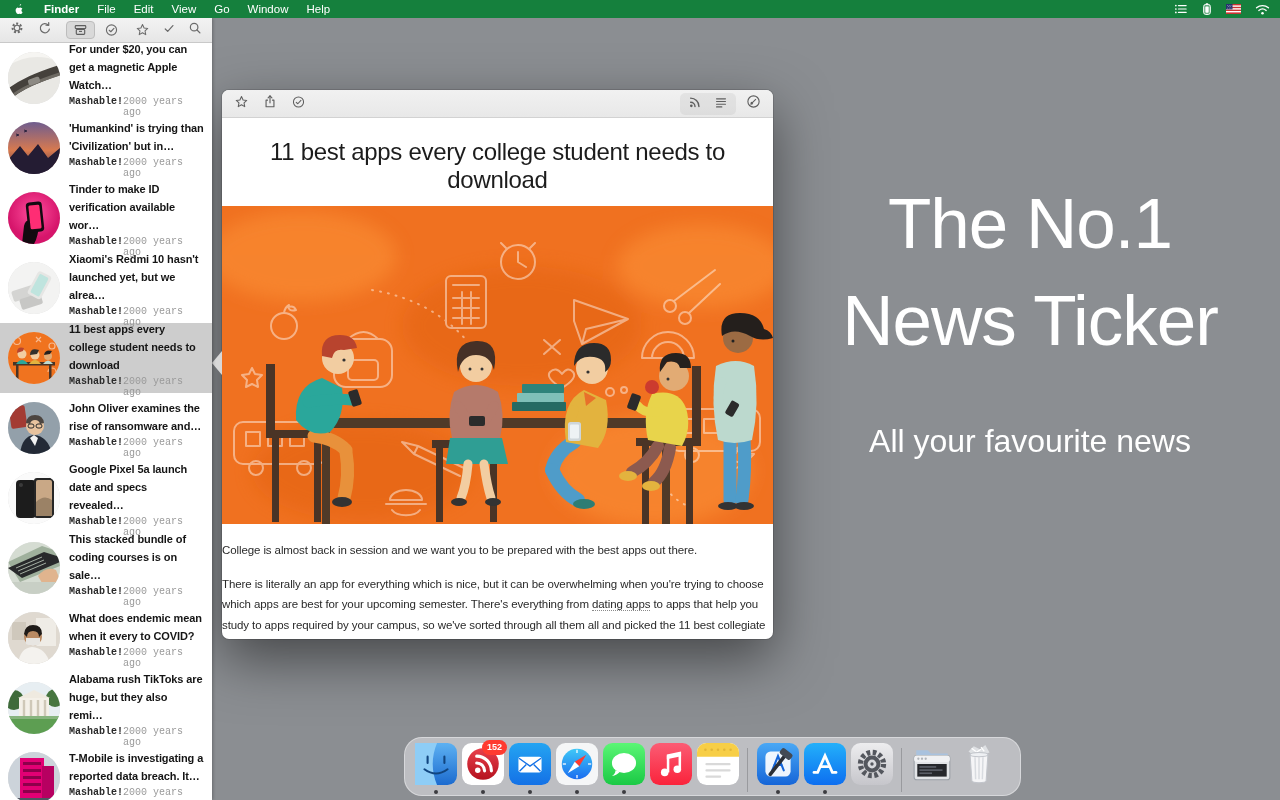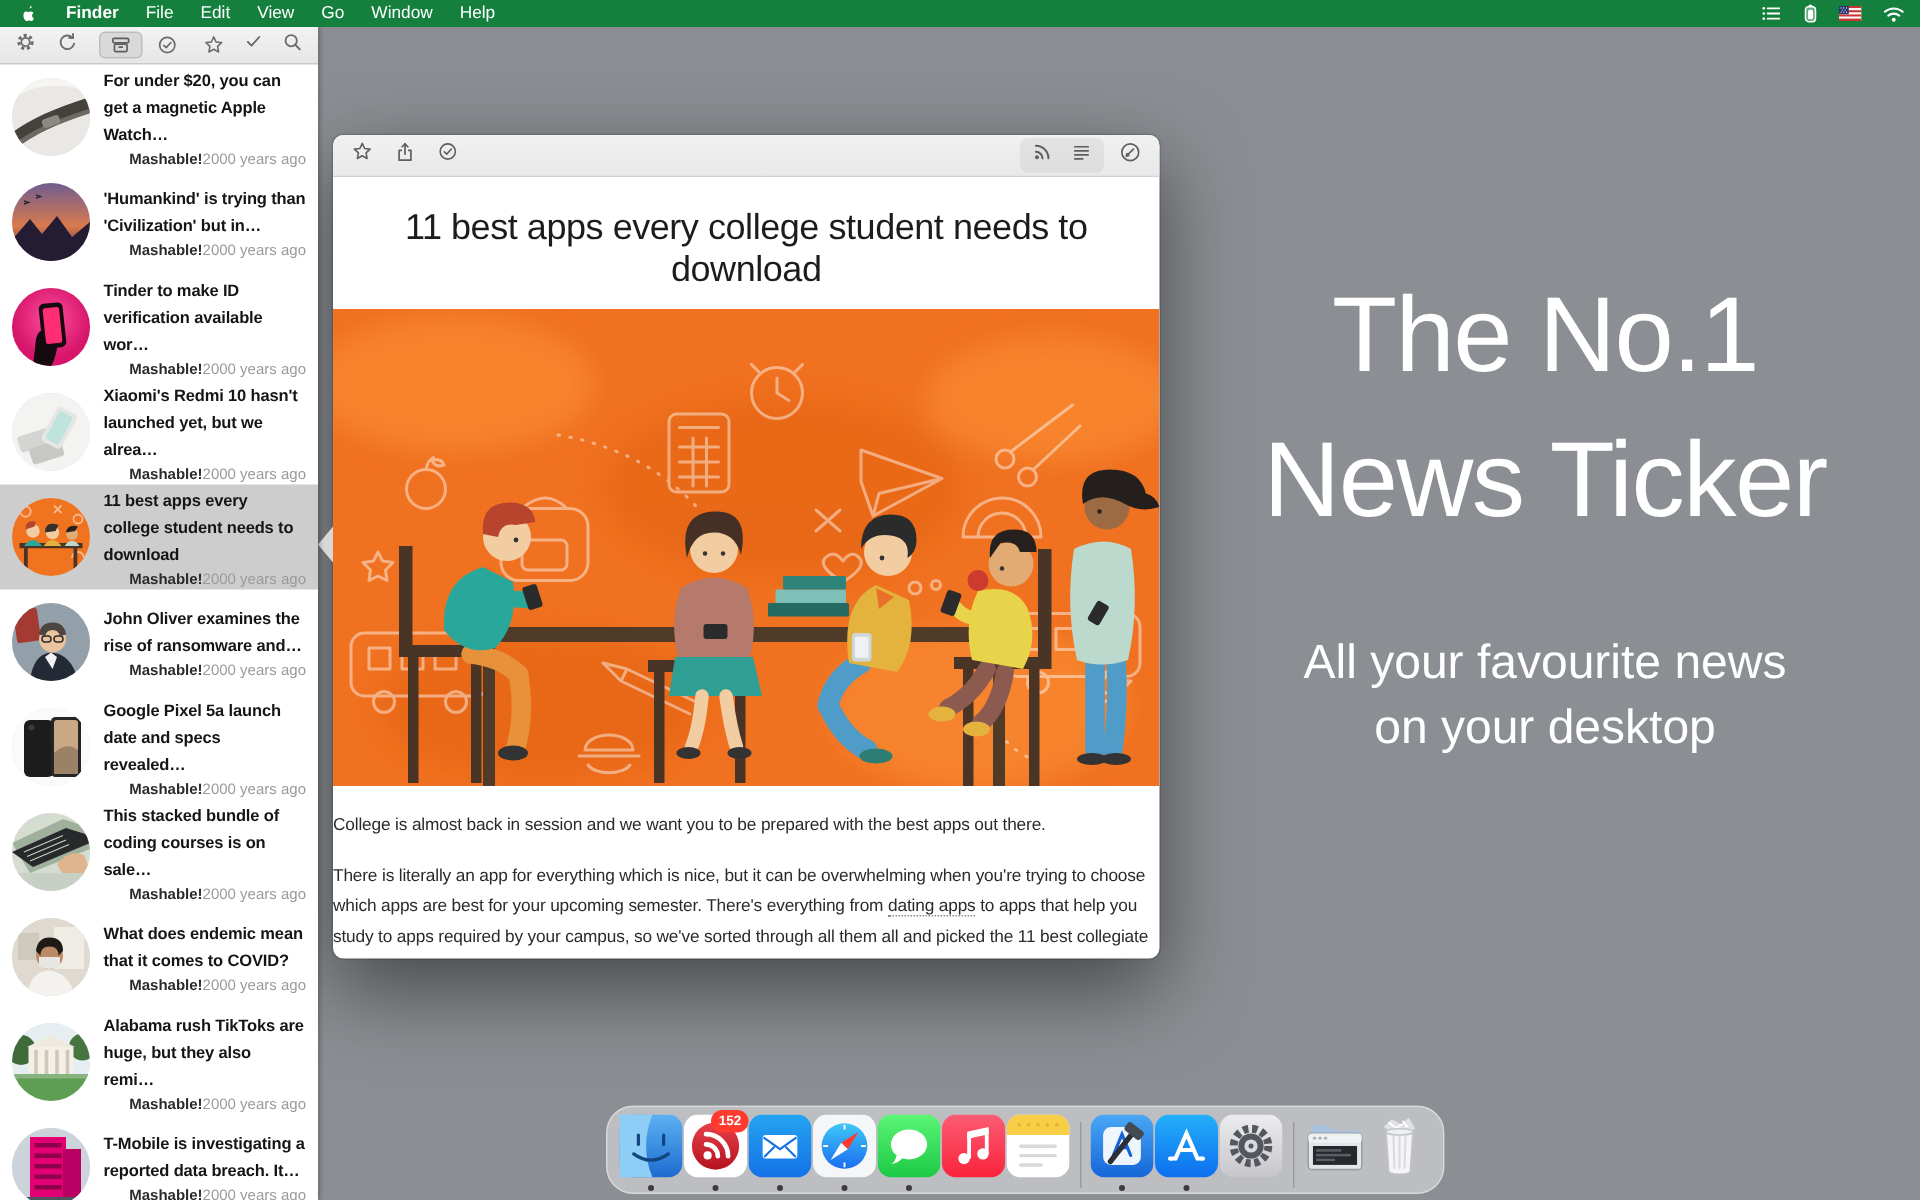--- a/index.html
+++ b/index.html
@@ -35,21 +35,21 @@
   .seg-btn{padding:2px 7px;border-radius:4px;display:flex;align-items:center;}
   .seg-btn.selected{background:#d9d9d9;border:1px solid #bdbdbd;padding:1px 6px;}
   .side-toolbar .right{margin-left:auto;display:flex;align-items:center;gap:12px;}
   .news-list{position:absolute;top:25px;left:0;right:0;bottom:0;overflow:hidden;}
   .news-item{height:70px;display:flex;align-items:center;padding:0 8px;box-sizing:border-box;}
   .news-item.selected{background:#cdcdcd;}
   .thumb{width:52px;height:52px;border-radius:50%;overflow:hidden;flex:0 0 52px;margin-right:9px;background:#ddd;}
   .thumb svg{display:block;}
   .news-text{flex:1;min-width:0;}
   .news-title{font-weight:bold;font-size:11px;line-height:1.3;color:#151515;letter-spacing:-.1px;}
-  .news-meta{display:flex;justify-content:flex-end;margin-top:3px;font-size:10px;align-items:baseline;}
+  .news-meta{display:flex;justify-content:flex-start;margin-top:3px;font-size:10px;align-items:baseline;font-family:Liberation Mono, monospace;}
   .news-source{font-weight:bold;color:#2b2b2b;}
   .news-time{color:#9a9a9a;}
   
   .window{
     position:absolute;left:222px;top:90px;width:551px;height:549px;
     background:#fff;border-radius:7px;z-index:30;
     box-shadow:0 20px 55px rgba(0,0,0,.5),0 0 0 1px rgba(0,0,0,.12);
     overflow:hidden;
   }
   .win-arrow{
@@ -73,21 +73,21 @@
   .hero{margin-top:13px;width:551px;height:318px;}
   .article-body{padding:16px 0 0;font-size:11.5px;line-height:1.75;color:#2a2a2a;letter-spacing:-.1px;}
   .article-body p{margin:0 0 14px;}
   .body-link{border-bottom:1px dotted #8a8a8a;}
   
   .promo{position:absolute;left:815px;top:176px;width:430px;text-align:center;color:#fff;z-index:1;}
   .promo-h{font-size:71px;line-height:1.36;font-weight:normal;letter-spacing:-1px;}
   .promo-sub{position:absolute;left:815px;top:420px;width:430px;text-align:center;color:#fff;font-size:32px;line-height:1.35;z-index:1;}
   
   .dock{
-    position:absolute;left:404px;top:737px;width:559px;height:59px;z-index:60;
+    position:absolute;left:404px;top:737px;width:617px;height:59px;z-index:60;
     background:rgba(225,226,229,.58);
     border:1px solid rgba(255,255,255,.4);
     border-radius:18px;box-sizing:border-box;
     display:flex;align-items:center;padding:5px 7px 0;
   }
   .dock-app{position:relative;width:47px;height:52px;display:flex;justify-content:center;}
   .dock-app svg{width:42px;height:42px;}
   .dock-sep{width:1px;height:44px;background:rgba(60,60,65,.28);margin:2px 6px 0;}
   .run-dot{position:absolute;bottom:1px;left:50%;margin-left:-2px;width:4px;height:4px;border-radius:50%;background:#3c3c40;}
   .badge{
@@ -98,21 +98,20 @@
 </style>
 </head>
 <body>
 
 <div class="promo">
   <div class="promo-h">The No.1</div>
   <div class="promo-h">News Ticker</div>
 </div>
 <div class="promo-sub">
   <div>All your favourite news</div>
-  <div>on your desktop</div>
 </div>
 
 <div class="menubar">
   <span class="apple">
     <svg width="13" height="15" viewBox="0 0 16 16">
         <path d="M11.3 1.2c.1 1-.8 2.1-1.8 2.1-.1-1 .9-2.1 1.8-2.1zM13 11.4c-.4 1-1.1 2.2-2 2.2-.8 0-1-.5-1.9-.5s-1.2.5-1.9.5c-.9 0-1.7-1.2-2.2-2.2C4 9.3 4.4 6.2 6.3 5.7c.8-.2 1.5.4 2.1.4.6 0 1.4-.6 2.4-.4.6.1 1.5.5 2 1.3-1.7 1-1.5 3.3.2 4.4z" fill="#fff"></path>
       </svg>
   </span>
   <span class="menu-item active">Finder</span>
   <span class="menu-item">File</span>
@@ -422,21 +421,21 @@
             <rect width="52" height="52" fill="#dfd9d0"></rect>
             <rect x="28" y="6" width="20" height="28" fill="#efece6"></rect>
             <rect x="4" y="10" width="14" height="18" fill="#cfc8bc"></rect>
             <path d="M10 52 Q12 36 24 35 Q38 36 42 52 Z" fill="#f4f2ee"></path>
             <circle cx="25" cy="25" r="9" fill="#b98a63"></circle>
             <path d="M16 22 q1 -9 9 -9 q9 0 9 9 l-3 3 q0 -6 -6 -6 q-6 0 -6 6 z" fill="#1e1a17"></path>
             <path d="M18 26 h14 v6 q-7 4 -14 0 z" fill="#e8e6e2"></path>
           </svg>
       </span>
       <span class="news-text">
-        <span class="news-title">What does endemic mean that it comes to COVID?</span>
+        <span class="news-title">What does endemic mean when it every to COVID?</span>
         <span class="news-meta">
             <span class="news-source">Mashable!</span>
             <span class="news-time">2000 years ago</span>
           </span>
       </span>
     </div>
 
     <div class="news-item">
       <span class="thumb">
         <svg width="52" height="52" viewBox="0 0 52 52">

